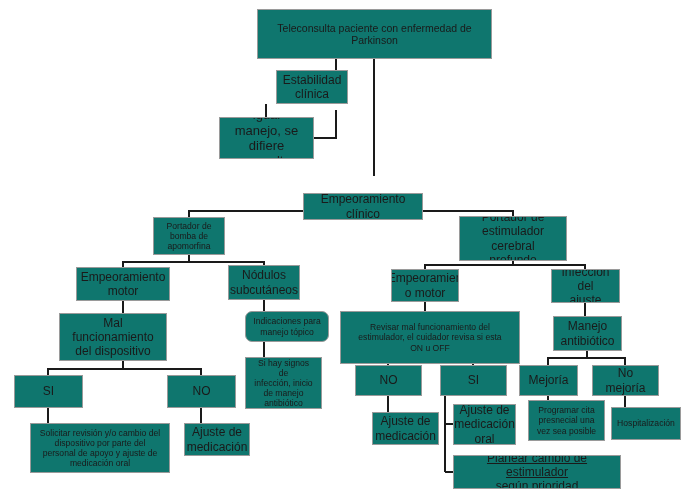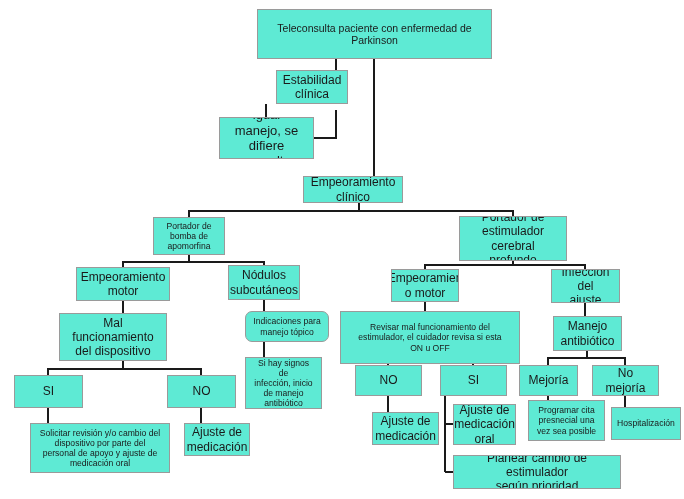--- a/index.html
+++ b/index.html
@@ -23,21 +23,21 @@
     left: 0;
     top: 0;
     width: 684px;
     height: 499px;
     pointer-events: none;
   }
   .node {
     position: absolute;
     box-sizing: border-box;
     border: 1px solid #9a9a9a;
-    background: #5eead4;
+    background: #0f766e;
     color: #1a1a1a;
     display: flex;
     align-items: center;
     justify-content: center;
     text-align: center;
     line-height: 1.18;
     overflow: hidden;
     white-space: pre-line;
     padding: 0 6px;
     z-index: 2;
@@ -83,21 +83,21 @@
     </svg>
 
   <div id="nodes">
       <div class="node t10" style="left: 257px; top: 9px; width: 235px; height: 50px; border-color: rgb(154, 154, 154); color: rgb(26, 26, 26);">Teleconsulta paciente con enfermedad  de
 Parkinson</div>
       <div class="node t9" style="left: 276px; top: 70px; width: 72px; height: 34px; border-color: rgb(154, 154, 154); color: rgb(26, 26, 26);">Estabilidad
 clínica</div>
       <div class="node t8" style="left: 219px; top: 117px; width: 95px; height: 42px; border-color: rgb(154, 154, 154); color: rgb(26, 26, 26);">Continua igual
 manejo, se difiere
 consulta presencial</div>
-      <div class="node t9" style="left: 303px; top: 176px; width: 100px; height: 27px; border-color: rgb(154, 154, 154); color: rgb(26, 26, 26);">Empeoramiento clínico</div>
+      <div class="node t9" style="left: 303px; top: 193px; width: 120px; height: 27px; border-color: rgb(154, 154, 154); color: rgb(26, 26, 26);">Empeoramiento clínico</div>
       <div class="node t85" style="left: 153px; top: 217px; width: 72px; height: 38px; border-color: rgb(154, 154, 154); color: rgb(26, 26, 26);">Portador de
 bomba de
 apomorfina</div>
       <div class="node t9" style="left: 459px; top: 216px; width: 108px; height: 45px; border-color: rgb(154, 154, 154); color: rgb(26, 26, 26);">Portador de
 estimulador cerebral
 profundo</div>
       <div class="node t9" style="left: 76px; top: 267px; width: 94px; height: 34px; border-color: rgb(154, 154, 154); color: rgb(26, 26, 26);">Empeoramiento
 motor</div>
       <div class="node t9" style="left: 228px; top: 265px; width: 72px; height: 35px; border-color: rgb(154, 154, 154); color: rgb(26, 26, 26);">Nódulos
 subcutáneos</div>
@@ -132,17 +132,17 @@
       <div class="node t9" style="left: 592px; top: 365px; width: 67px; height: 31px; border-color: rgb(154, 154, 154); color: rgb(26, 26, 26);">No mejoría</div>
       <div class="node t9" style="left: 372px; top: 412px; width: 67px; height: 33px; border-color: rgb(154, 154, 154); color: rgb(26, 26, 26);">Ajuste de
 medicación</div>
       <div class="node t9" style="left: 453px; top: 404px; width: 63px; height: 41px; border-color: rgb(154, 154, 154); color: rgb(26, 26, 26);">Ajuste de
 medicación
 oral</div>
       <div class="node t85" style="left: 528px; top: 400px; width: 77px; height: 41px; border-color: rgb(154, 154, 154); color: rgb(26, 26, 26);">Programar cita
 presnecial una
 vez sea posible</div>
       <div class="node t85" style="left: 611px; top: 407px; width: 70px; height: 33px; border-color: rgb(154, 154, 154); color: rgb(26, 26, 26);">Hospitalización</div>
-      <div class="node t9" style="left: 453px; top: 455px; width: 168px; height: 34px; border-color: rgb(154, 154, 154); color: rgb(26, 26, 26);">Planear cambio de estimulador
+      <div class="node t9" style="left: 453px; top: 455px; width: 168px; height: 34px; border-color: rgb(154, 154, 154); color: rgb(26, 26, 26); text-decoration: underline;">Planear cambio de estimulador
 según prioridad</div>
     </div>
 
 </div>
 
 </body></html>

